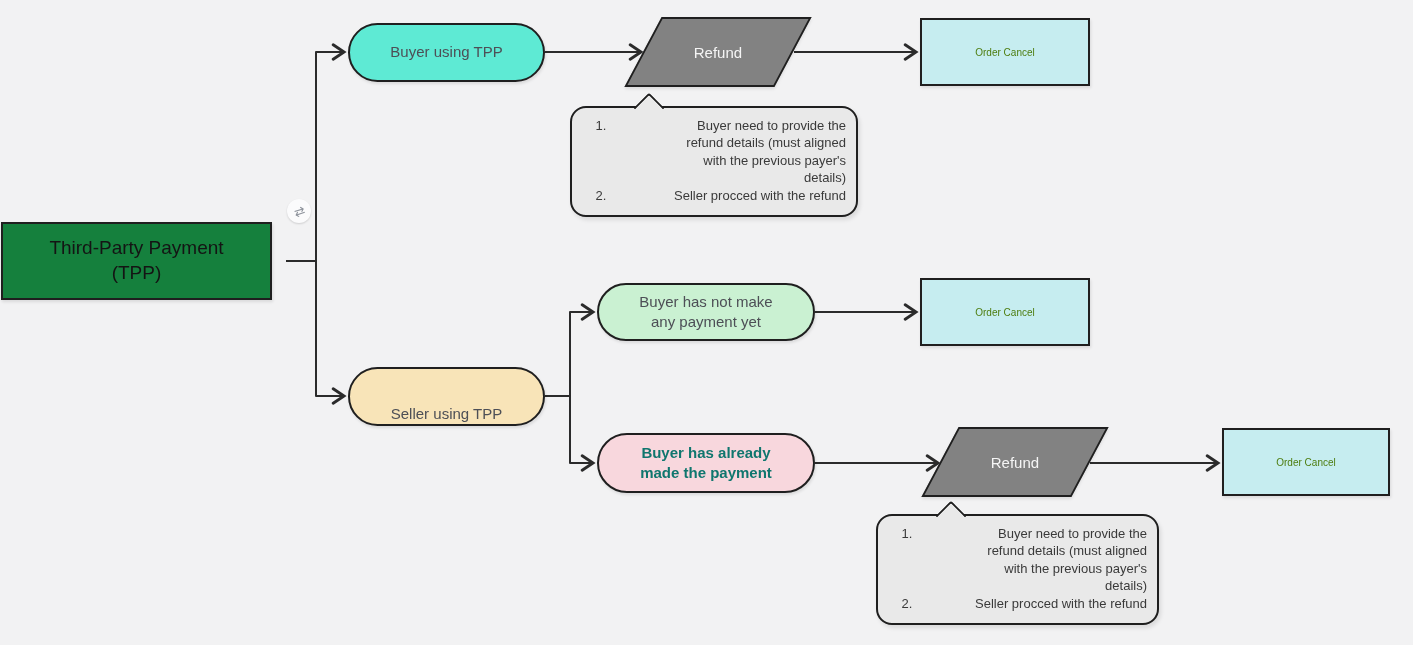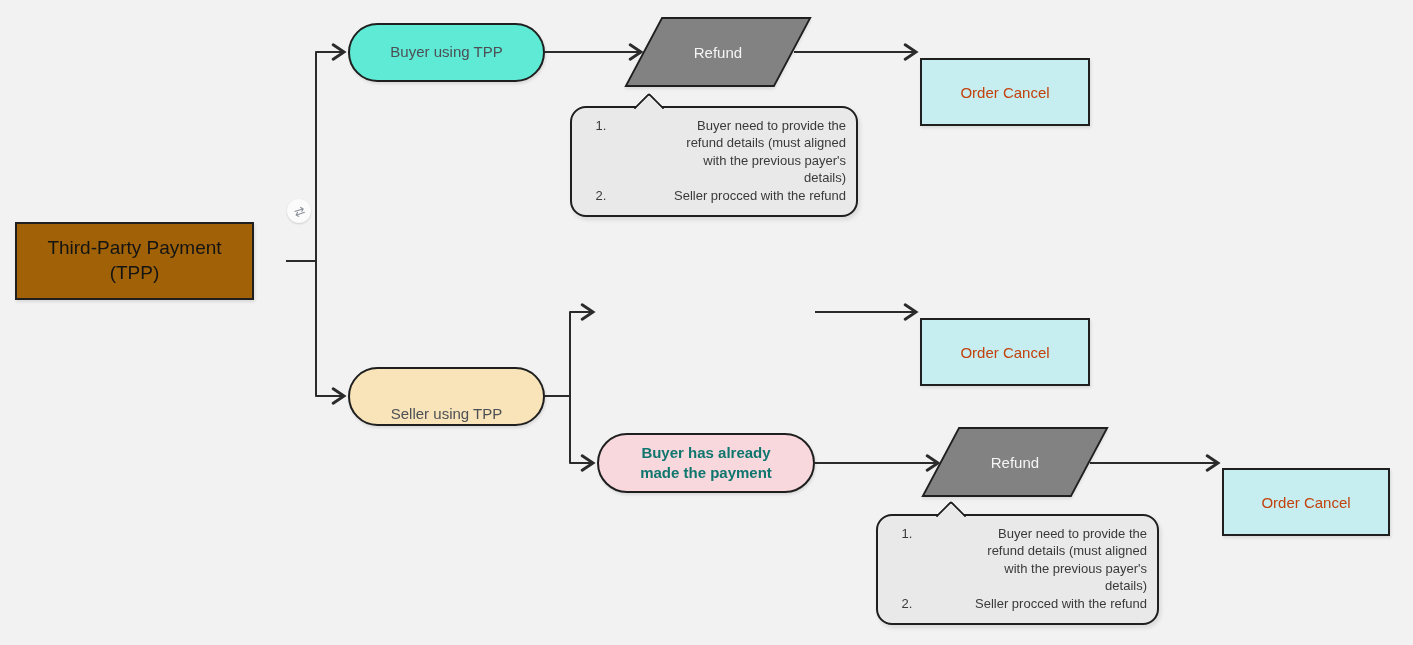--- a/index.html
+++ b/index.html
@@ -26,41 +26,40 @@
     display: flex;
     align-items: center;
     justify-content: center;
     text-align: center;
     box-sizing: border-box;
     border: 2px solid #1f1f1f;
     white-space: pre-line;
     box-shadow: 1px 2px 3px rgba(0,0,0,0.10);
   }
   .rect-root {
-    left: 15px; top: 222px; width: 239px; height: 78px;
-    background: #a16207;
+    left: 1px; top: 222px; width: 271px; height: 78px;
+    background: #15803d;
     font-size: 19px;
     color: #141414;
     line-height: 1.3;
   }
   .pill {
     border-radius: 999px;
     font-size: 15px;
     color: #4d4f56;
     line-height: 1.35;
   }
   .pill-buyer   { left: 348px; top: 23px;  width: 197px; height: 59px; background: #5eead4; }
   .pill-seller  { left: 348px; top: 367px; width: 197px; height: 59px; background: #f8e4b8; align-items: flex-end; }
   .pill-green   { left: 597px; top: 283px; width: 218px; height: 58px; background: #caf1d2; }
   .pill-pink    { left: 597px; top: 433px; width: 218px; height: 60px; background: #f8d7dd; color: #0f766e; font-weight: bold; }
   .rect-cancel {
     background: #c6edf0;
-    font-size: 15px;
-    color: #c2410c;
-    margin-top: 40px;
+    font-size: 10px;
+    color: #4d7c0f;
   }
   .cancel-1 { left: 920px;  top: 18px;  width: 170px; height: 68px; }
   .cancel-2 { left: 920px;  top: 278px; width: 170px; height: 68px; }
   .cancel-3 { left: 1222px; top: 428px; width: 168px; height: 68px; }
   .para {
     background: #828282;
     transform: skewX(-28deg);
     color: #f5f5f5;
     font-size: 15px;
   }
@@ -149,20 +148,24 @@
   </div>
 
   <div class="node pill pill-buyer">
     <span>Buyer using TPP</span>
   </div>
 
   <div class="node pill pill-seller">
     <span>Seller using TPP</span>
   </div>
 
+  <div class="node pill pill-green">
+    <span>Buyer has not make
+any payment yet</span>
+  </div>
 
   <div class="node pill pill-pink">
     <span>Buyer has already
 made the payment</span>
   </div>
 
   <div class="node para para-1">
     <span>Refund</span>
   </div>
 

